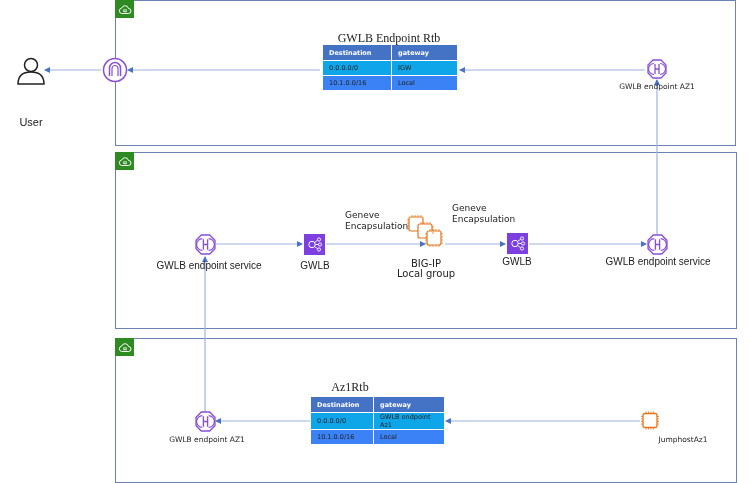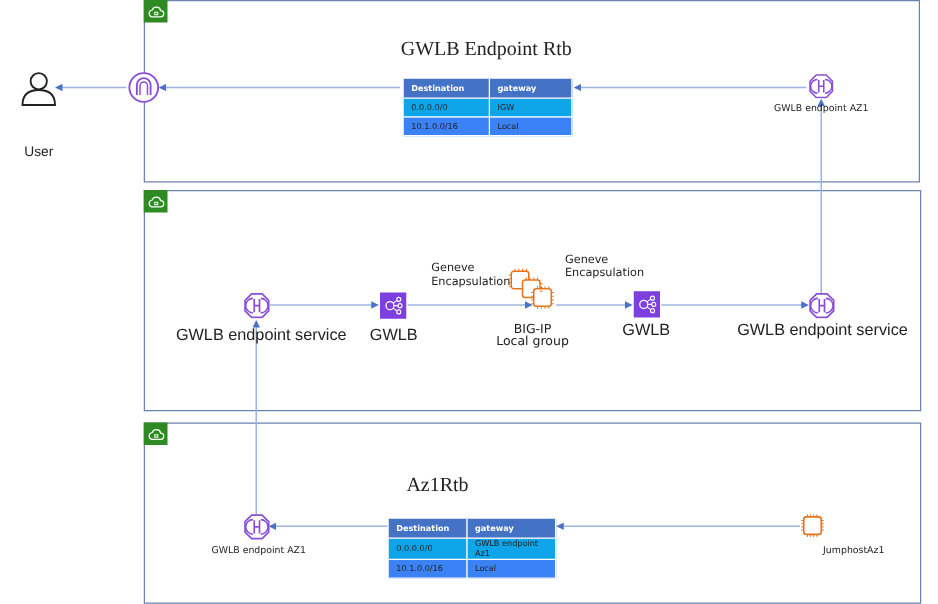--- a/index.html
+++ b/index.html
@@ -2,25 +2,25 @@
 <html><head>
 <meta charset="utf-8">
 <style>
   html, body { margin:0; padding:0; background:#ffffff; }
   body { width:750px; height:483px; position:relative; overflow:hidden; font-family:"Liberation Sans", sans-serif; }
   .vpc { position:absolute; border:1.5px solid #6b83b3; box-sizing:border-box; }
   .vpc-badge { position:absolute; left:-1px; top:-1px; width:19px; height:18px; background:#2e8b22; display:flex; align-items:center; justify-content:center; }
   svg.wires { position:absolute; left:0; top:0; width:750px; height:483px; pointer-events:none; }
   .node { position:absolute; }
   .lbl { position:absolute; white-space:nowrap; color:#222; text-align:center; transform:translateX(-50%); }
-  .lbl-md { font-size:13px; }
+  .lbl-md { font-size:10px; }
   .lbl-user { font-size:11px;margin-top:24px; }
   .lbl-calibri { font-size:9px; font-family:"DejaVu Sans", sans-serif; }
-  .rtb-title { position:absolute; font-family:"Liberation Serif", serif; font-size:16px; color:#222; white-space:nowrap; transform:translateX(-50%); }
-  table.rtb { position:absolute; border-collapse:collapse; font-family:"DejaVu Sans", sans-serif; font-size:6.5px;margin-top:18px; }
+  .rtb-title { position:absolute; font-family:"Liberation Serif", serif; font-size:12px; color:#222; white-space:nowrap; transform:translateX(-50%); }
+  table.rtb { position:absolute; border-collapse:collapse; font-family:"DejaVu Sans", sans-serif; font-size:6.5px; }
   table.rtb th { background:#4472c4; color:#fff; text-align:left; font-weight:bold; padding:0 6px; height:15px; border-right:1.5px solid #fff; border-bottom:1.5px solid #fff; }
   table.rtb td { color:#222; padding:0 6px; height:14px; border-right:1.5px solid #fff; border-bottom:1.5px solid #fff; }
   table.rtb tr.r1 td { background:#0ea5e9; }
   table.rtb tr.r2 td { background:#3b82f6; }
 </style>
 </head>
 <body>
 
 <div class="vpc" style="left:115px; top:0px; width:621px; height:146px;">
   <div class="vpc-badge">

